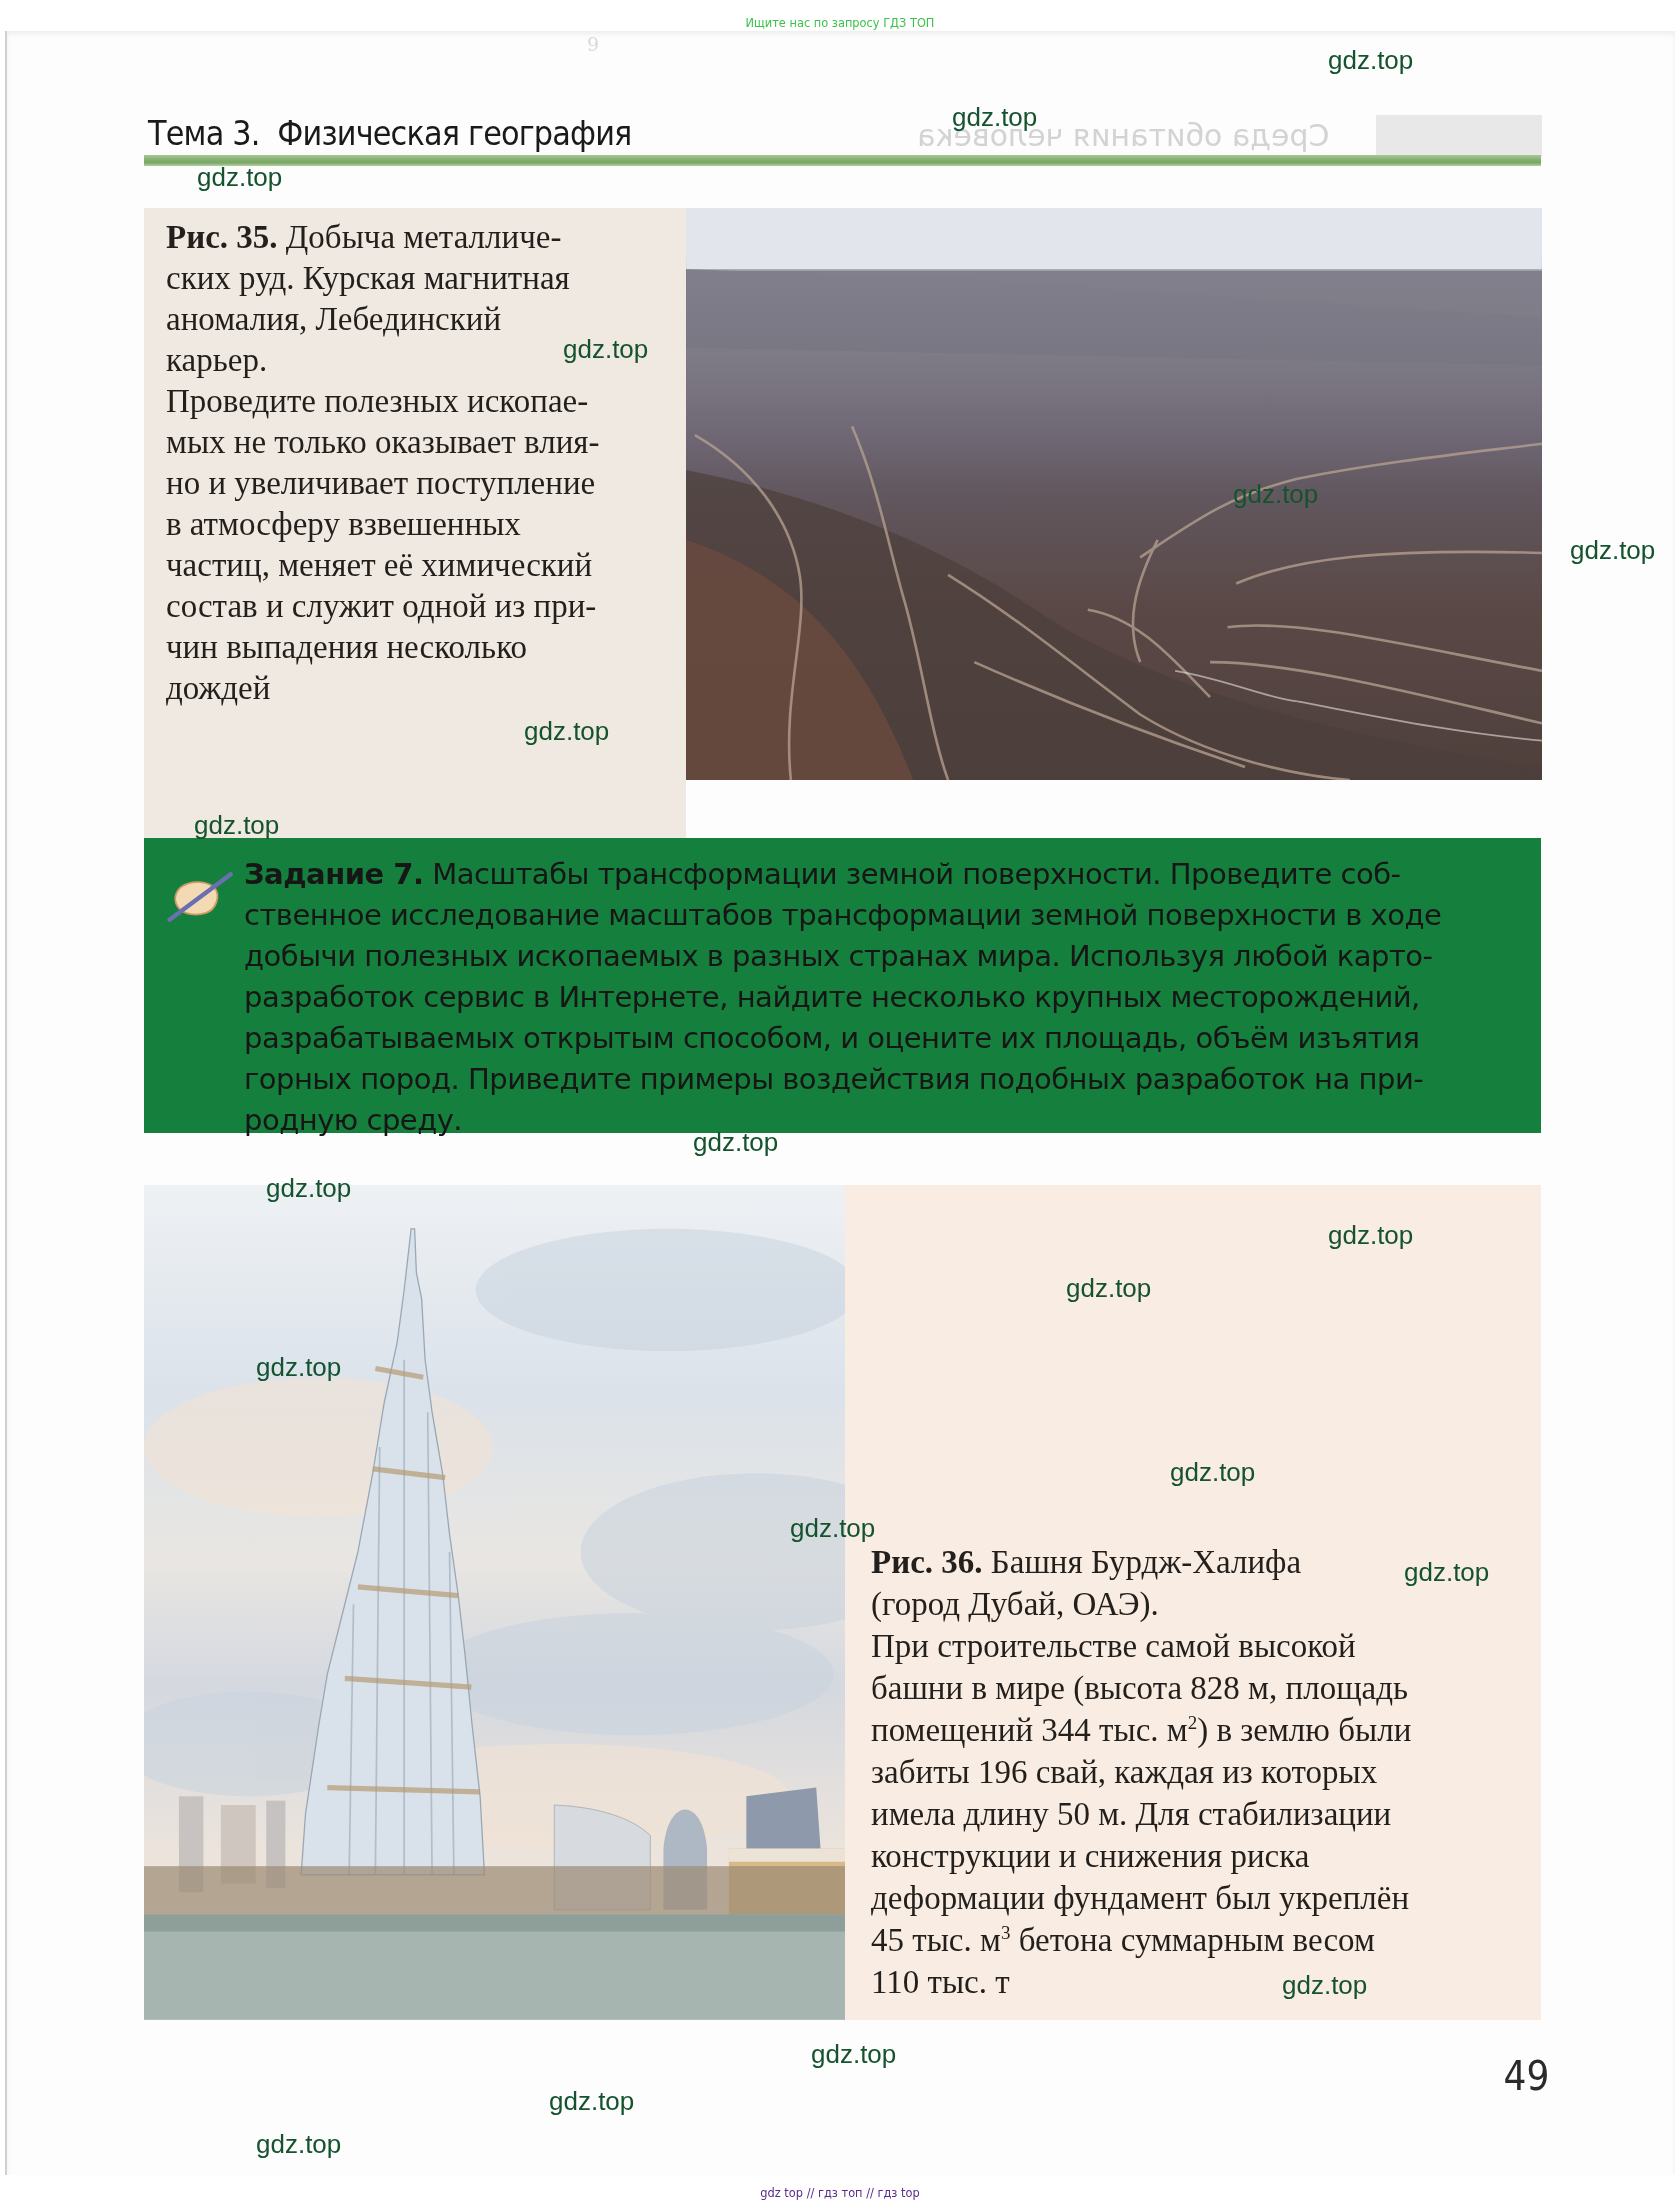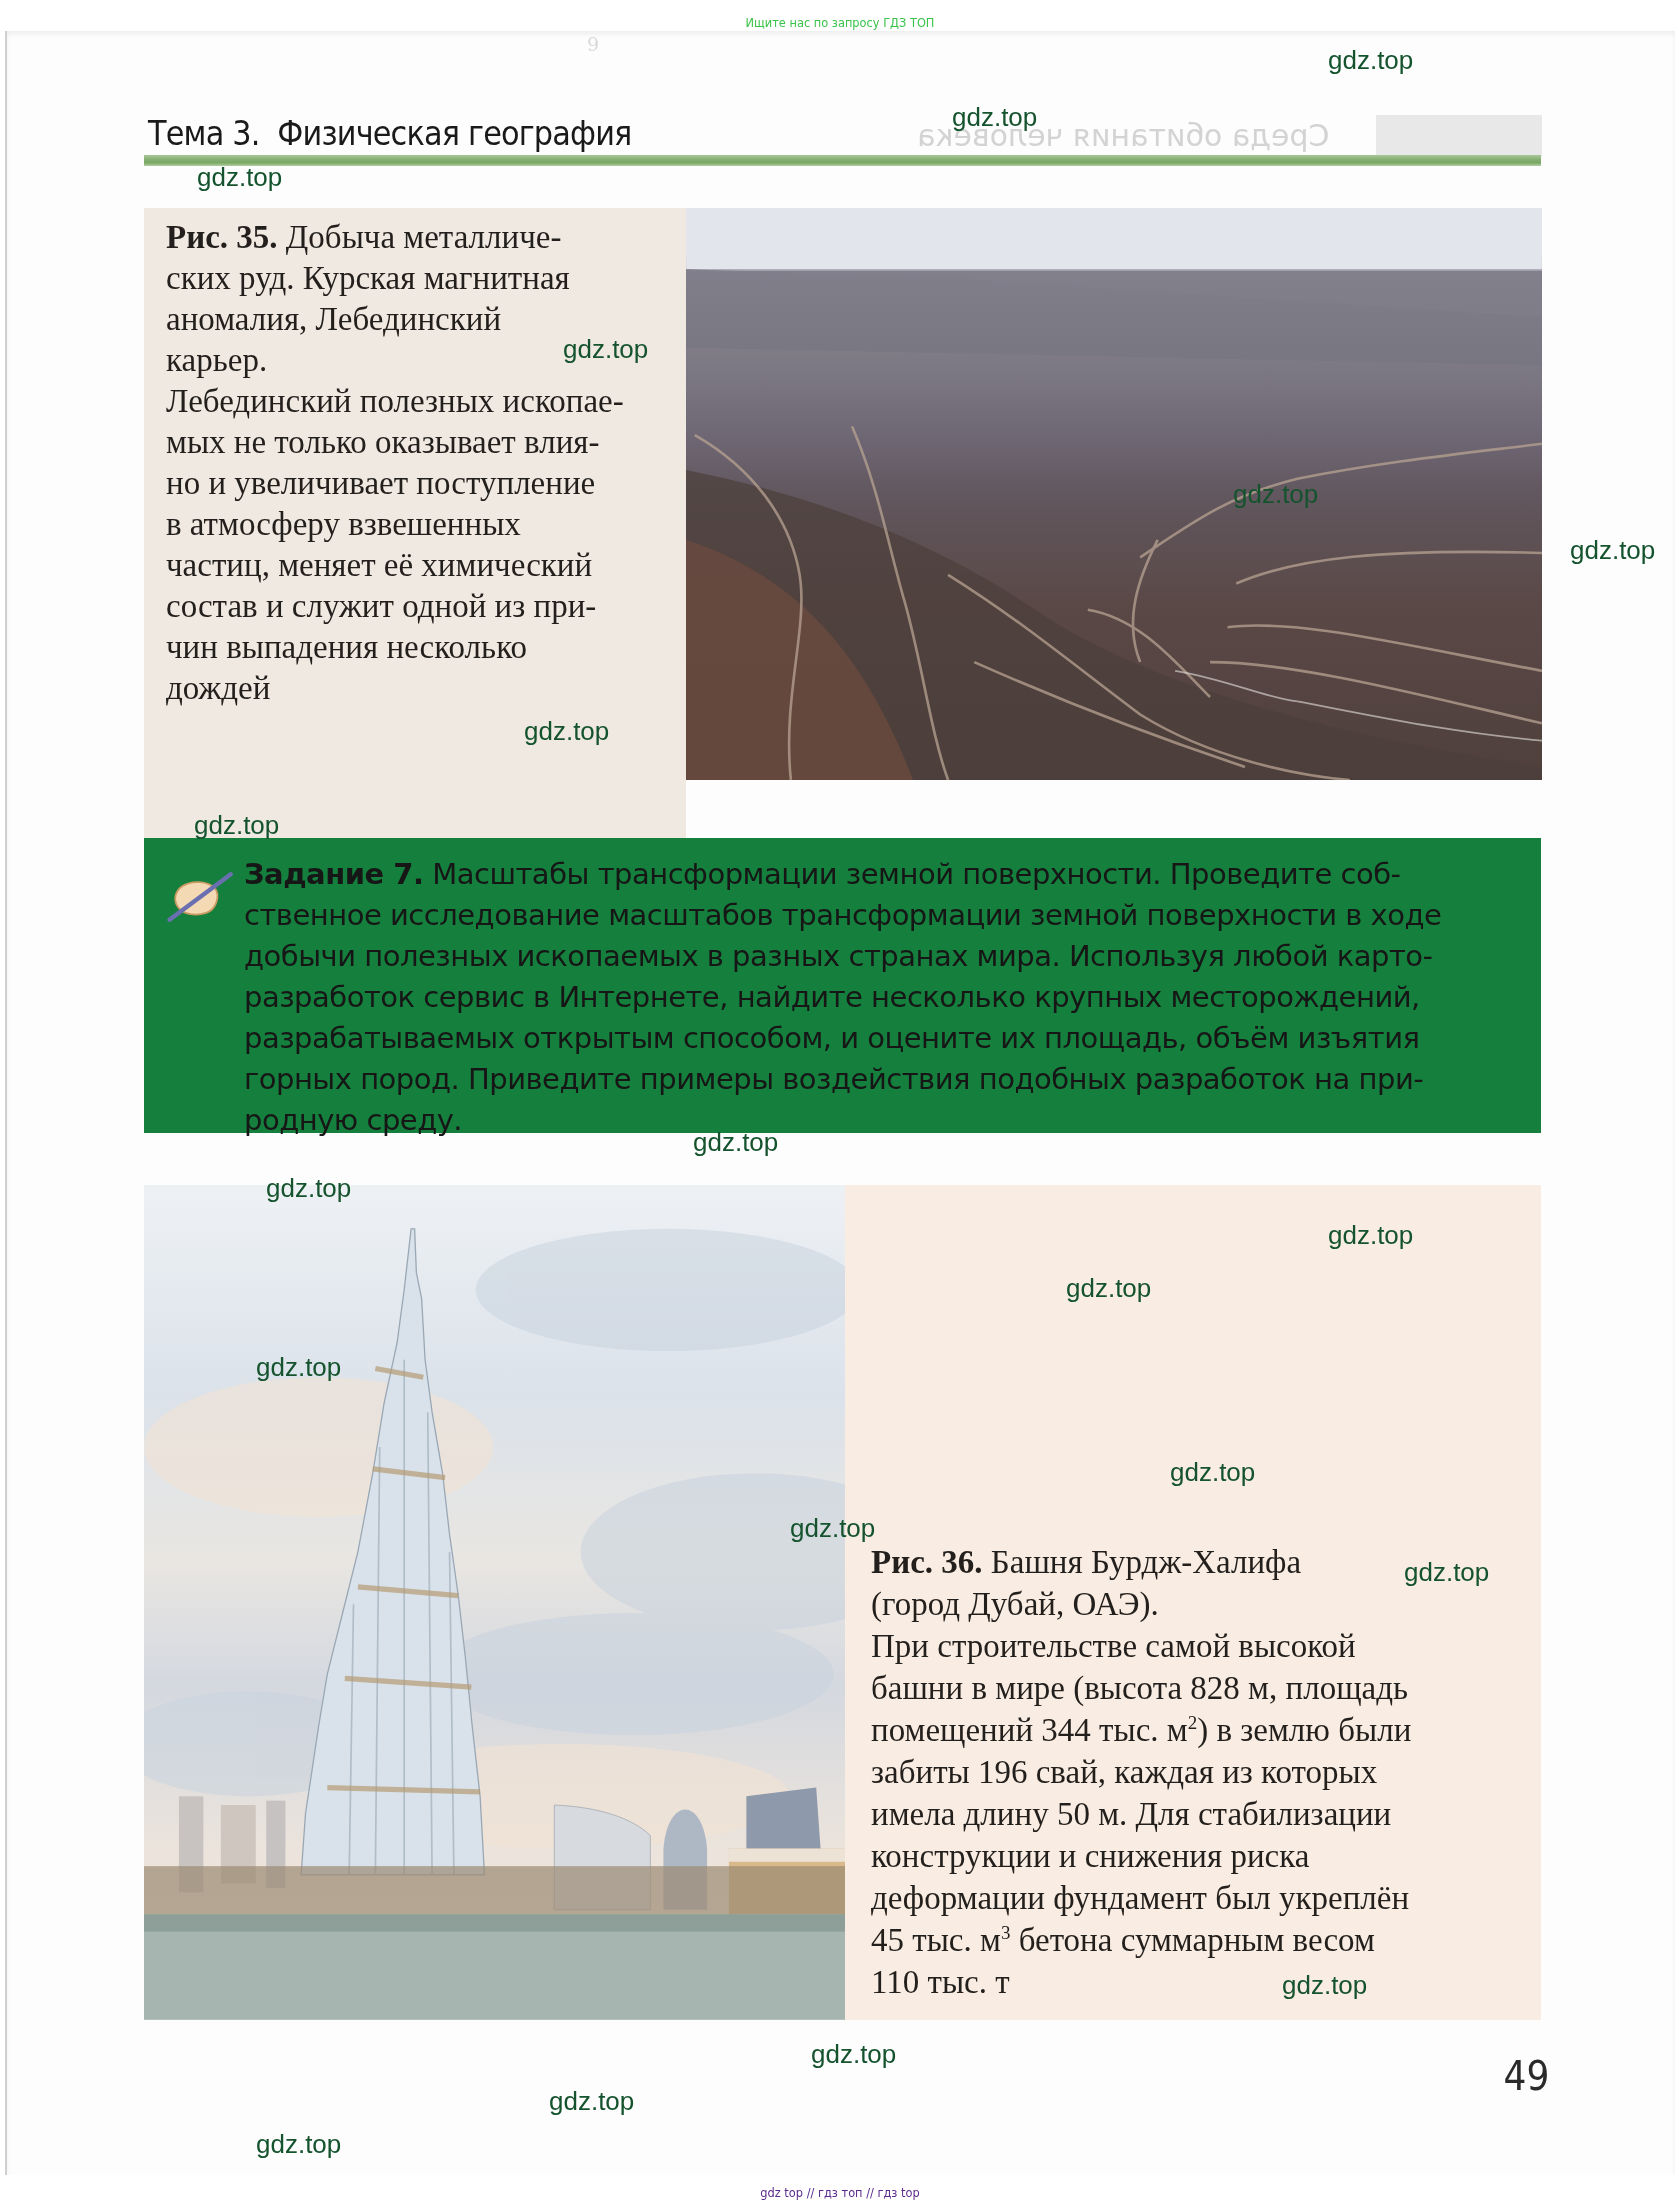--- a/index.html
+++ b/index.html
@@ -89,21 +89,21 @@
 </div>
 <div class="ghost-mirror">Среда обитания человека</div>
 <div class="ghost-box"></div>
 <div class="green-rule"></div>
 
 <div class="fig35-caption">
   <div><b>Рис. 35.</b>&nbsp;<span>Добыча металличе-</span></div>
   <div>ских руд. Курская магнитная</div>
   <div>аномалия, Лебединский</div>
   <div>карьер.</div>
-  <div>Лебединский полезных ископае-</div>
+  <div>Проведите полезных ископае-</div>
   <div>мых не только оказывает влия-</div>
   <div>но и увеличивает поступление</div>
   <div>в атмосферу взвешенных</div>
   <div>частиц, меняет её химический</div>
   <div>состав и служит одной из при-</div>
   <div>чин выпадения несколько</div>
   <div>дождей</div>
 </div>
 
 <div class="fig35-photo" title="Lebedinsky open-pit mine, Kursk Magnetic Anomaly">

